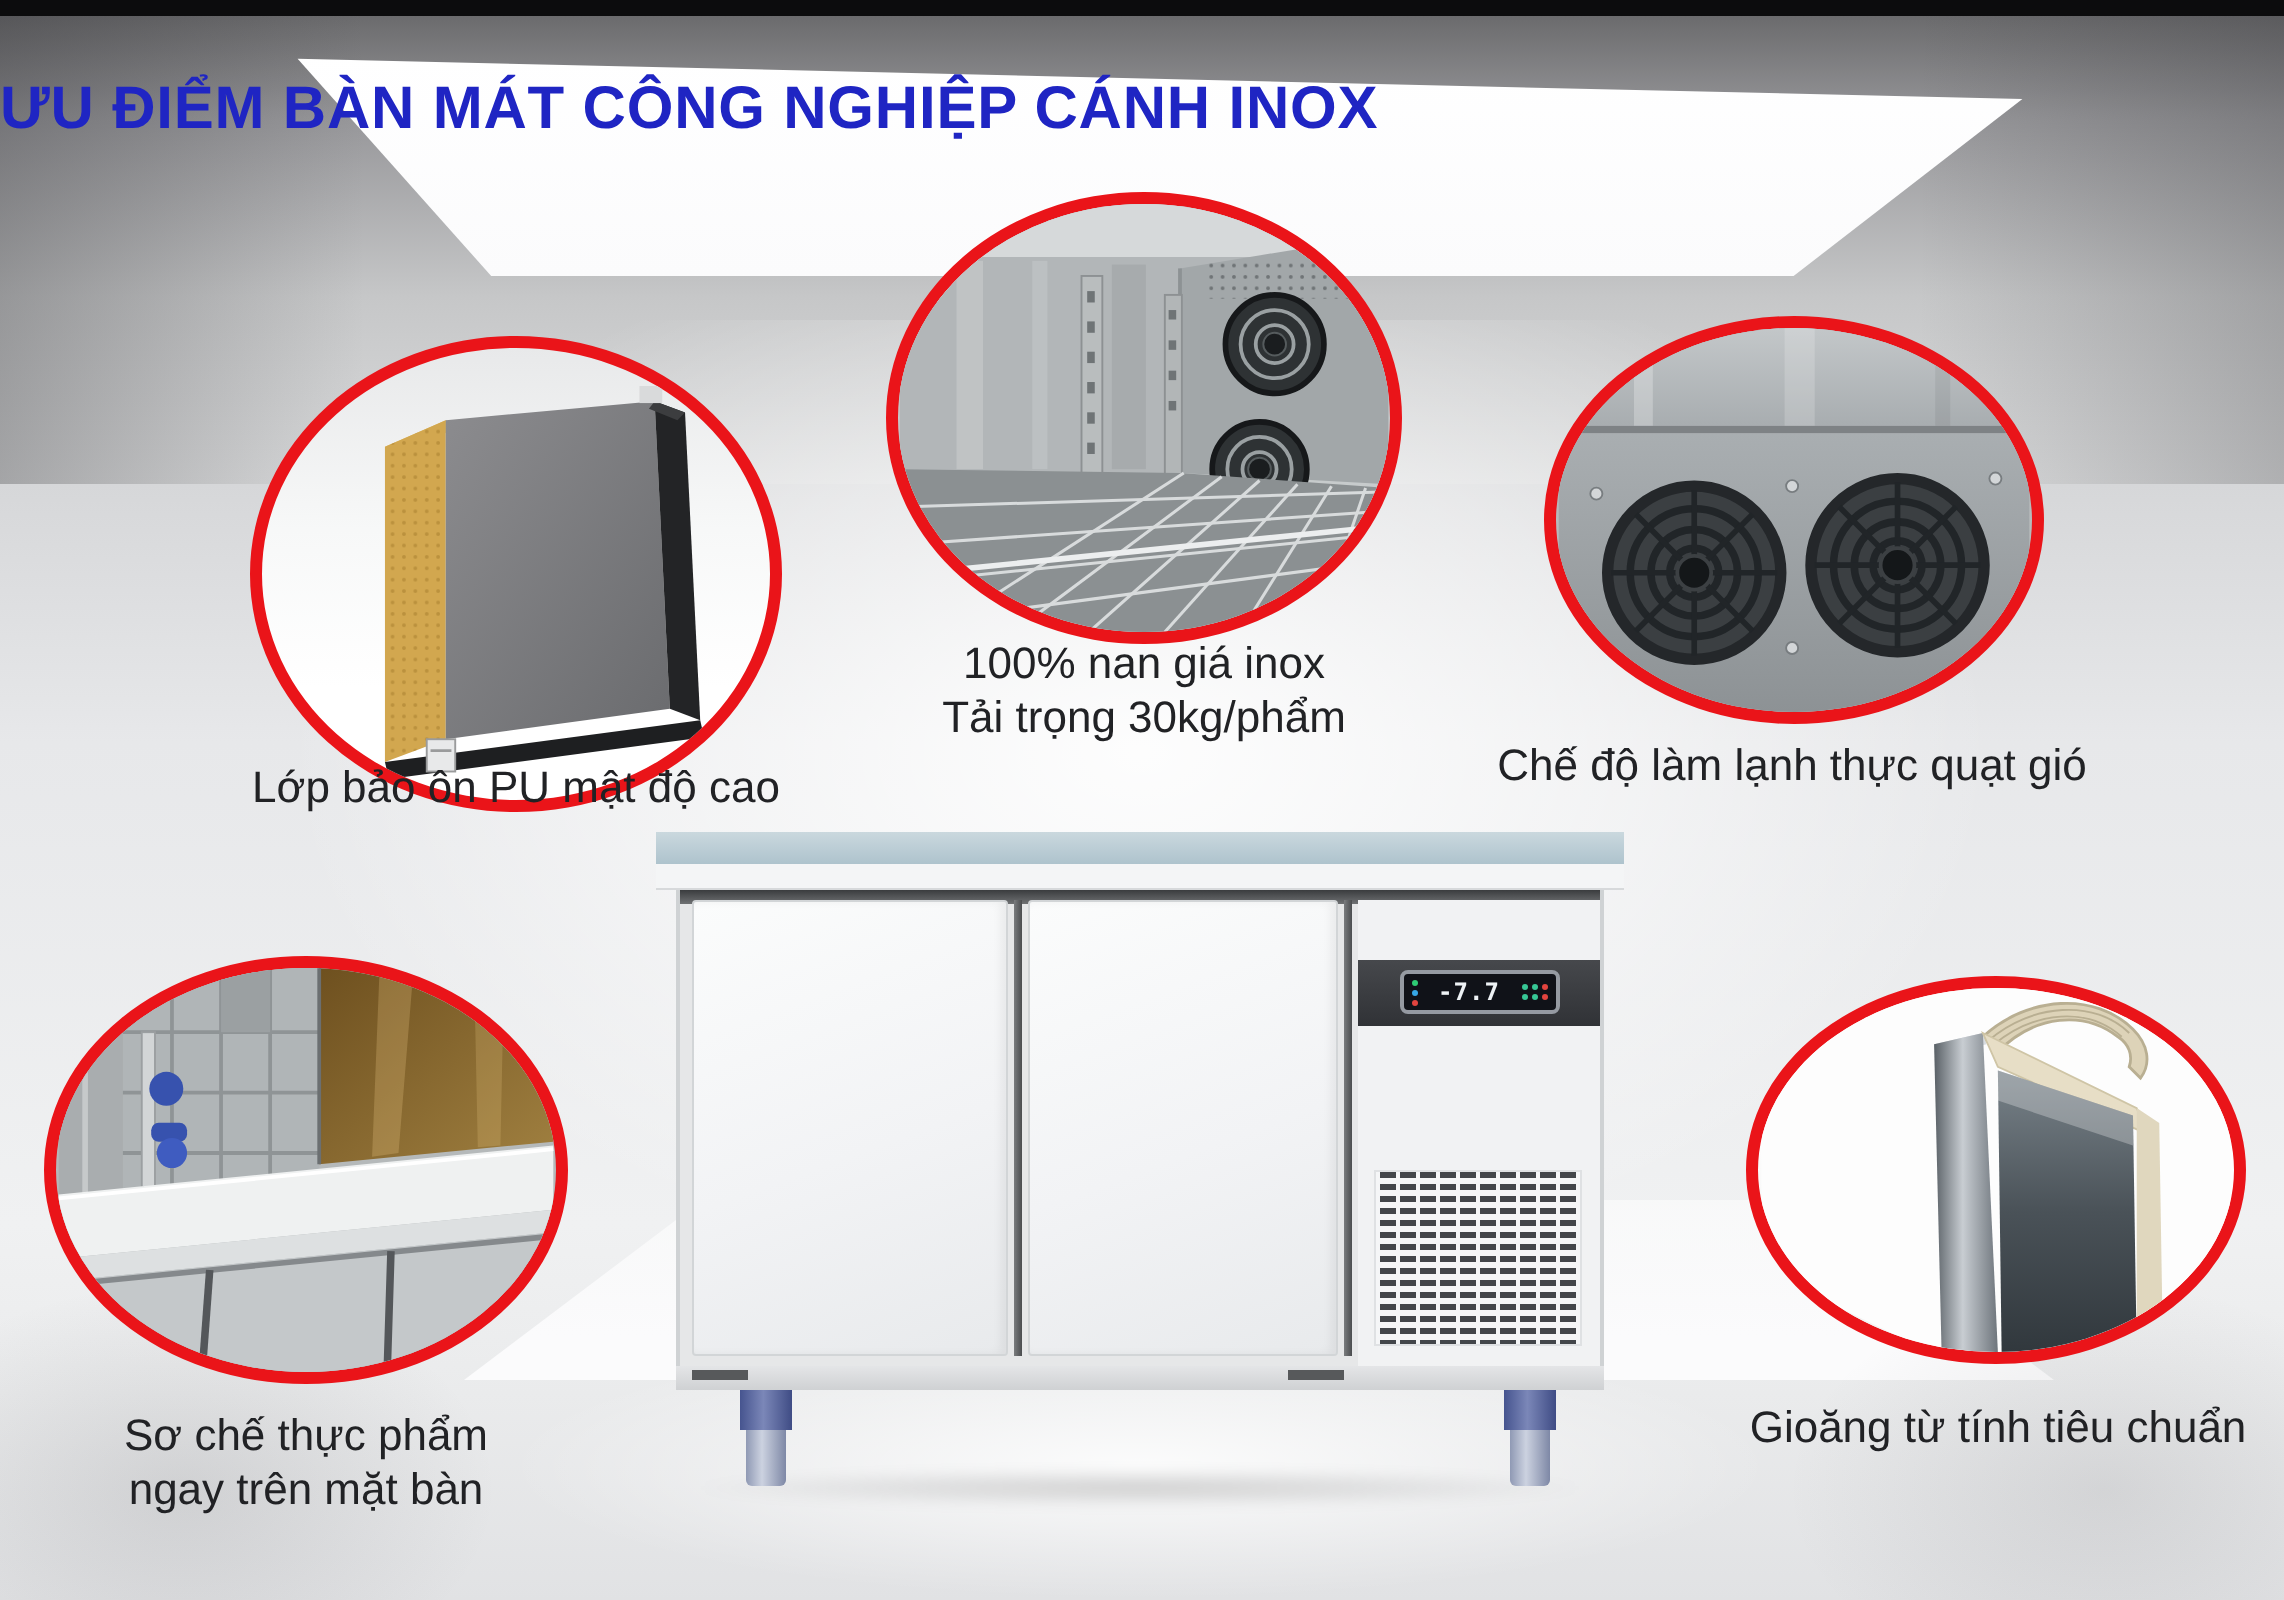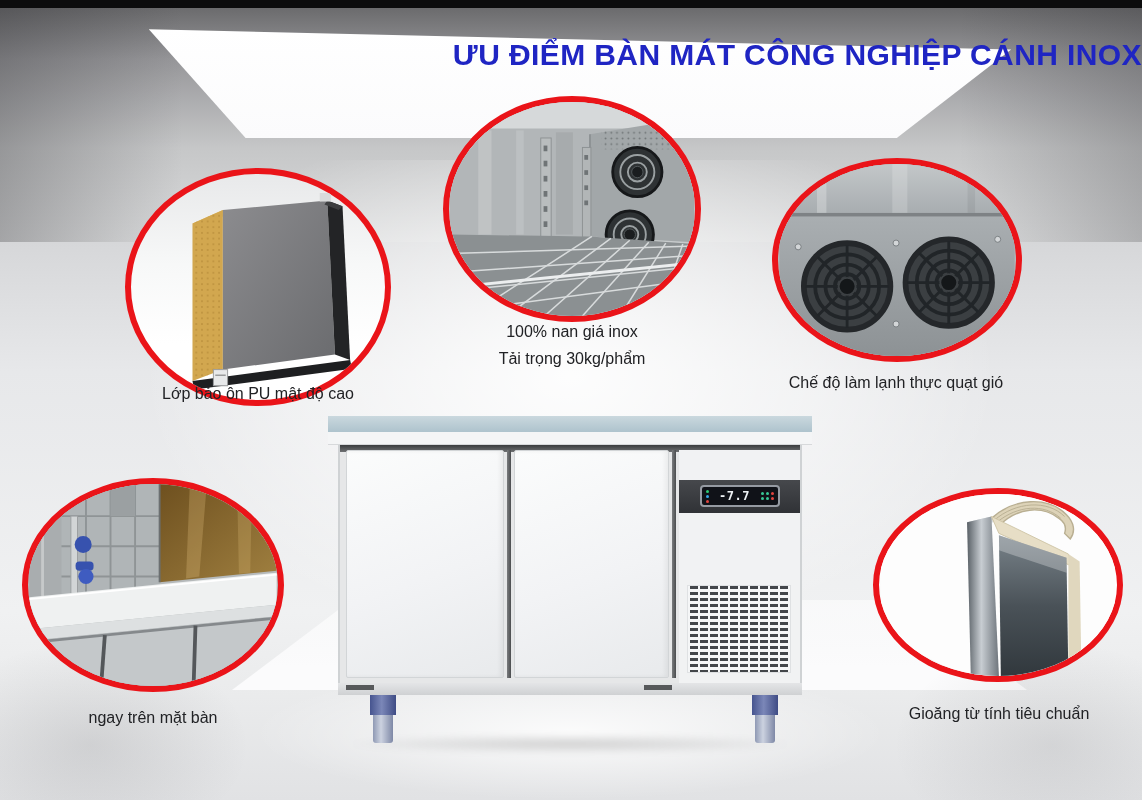--- a/index.html
+++ b/index.html
@@ -28,29 +28,29 @@
     clip-path:polygon(15% 0%, 85% 0%, 100% 100%, 0% 100%);
     background:linear-gradient(180deg, rgba(255,255,255,.55) 0%, #fbfbfc 75%); }
   .floor-glow { position:absolute; left:250px; top:688px; width:640px; height:112px;
     background:radial-gradient(ellipse at 50% 40%, rgba(255,255,255,.85) 0%, rgba(255,255,255,0) 70%); }
   .vig { position:absolute; width:320px; height:210px; pointer-events:none; }
   .vig-bl { left:-70px; bottom:-50px; background:radial-gradient(ellipse, rgba(50,50,55,.12), rgba(50,50,55,0) 70%); }
   .vig-br { right:-70px; bottom:-50px; background:radial-gradient(ellipse, rgba(50,50,55,.10), rgba(50,50,55,0) 70%); }
 
   
   .title { position:absolute; left:0; top:38px; width:100%;
-    text-align:right; font-size:30px; font-weight:800; letter-spacing:.4px;
+    text-align:left; font-size:30px; font-weight:800; letter-spacing:.4px;
     color:#1f25c3; }
 
   
   .feature { position:absolute; }
   .circle { position:absolute; border:6px solid #ea1419; border-radius:50%;
     overflow:hidden; background:#fff; }
   .circle svg { position:absolute; left:0; top:0; width:100%; height:100%; }
-  .caption { position:absolute; text-align:center; font-size:16px; line-height:27px;
+  .caption { position:absolute; text-align:center; font-size:22px; line-height:27px;
     font-weight:500; color:#212225; }
   .caption span { display:block; }
 
   .f1-circle { left:125px; top:168px; width:266px; height:238px;
     background:linear-gradient(180deg,#e8e9ea 0%,#f7f8f8 40%,#ffffff 75%); }
   .f1-caption { left:58px;  top:380px; width:400px; }
   .f2-circle { left:443px; top:96px;  width:258px; height:226px; background:#c7cbcc; }
   .f2-caption { left:392px; top:318px; width:360px; }
   .f3-circle { left:772px; top:158px; width:250px; height:204px; background:#b6babc; }
   .f3-caption { left:696px; top:369px; width:400px; }
@@ -320,20 +320,21 @@
         <polygon points="0,120 262,94 262,128 0,154" fill="#eff1f1"></polygon>
         <line x1="0" y1="122" x2="262" y2="96" stroke="#ffffff" stroke-width="2"></line>
         <polygon points="0,154 262,128 262,140 0,166" fill="#dde0e1"></polygon>
         <polygon points="0,166 262,140 262,214 0,214" fill="#c4c8ca"></polygon>
         <line x1="0" y1="168" x2="262" y2="142" stroke="#85898c" stroke-width="3"></line>
         <line x1="80" y1="160" x2="76" y2="214" stroke="#54575a" stroke-width="4"></line>
         <line x1="176" y1="150" x2="174" y2="214" stroke="#54575a" stroke-width="4"></line>
       </svg>
     </div>
     <p class="caption f4-caption">
+      <span>Sơ chế thực phẩm</span>
       <span>ngay trên mặt bàn</span>
     </p>
   </section>
 
   <section class="feature">
     <div class="circle f5-circle">
       <svg viewBox="0 0 250 194">
         <defs>
           <linearGradient id="metal5" x1="0" y1="0" x2="1" y2="0">
             <stop offset="0" stop-color="#596066"></stop>

